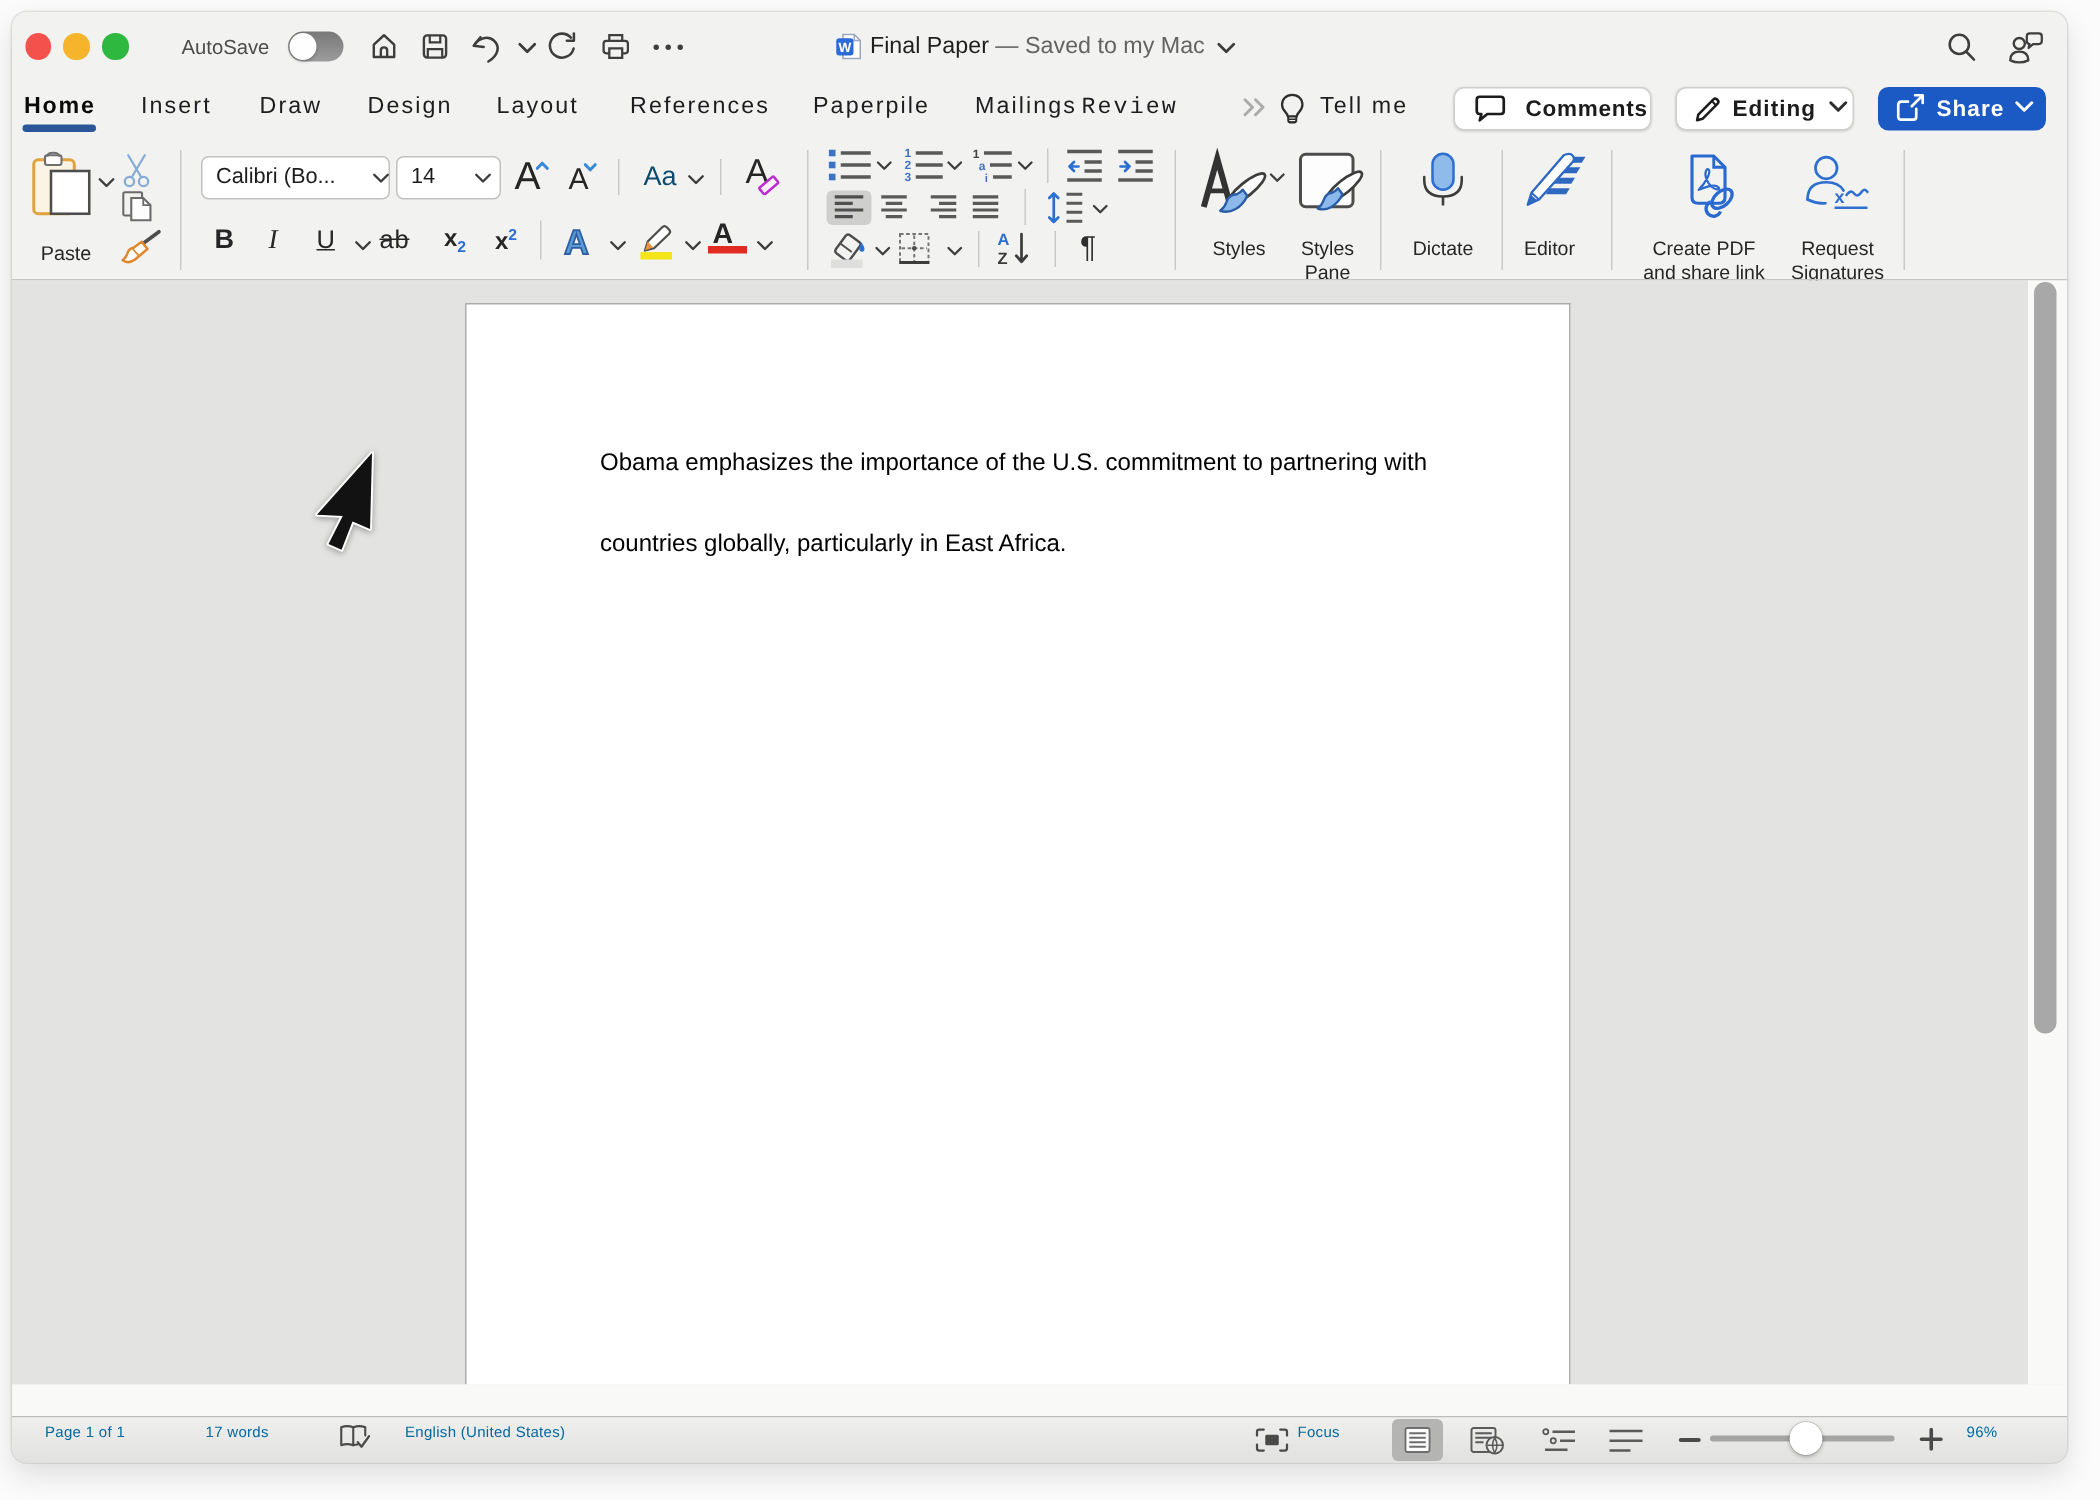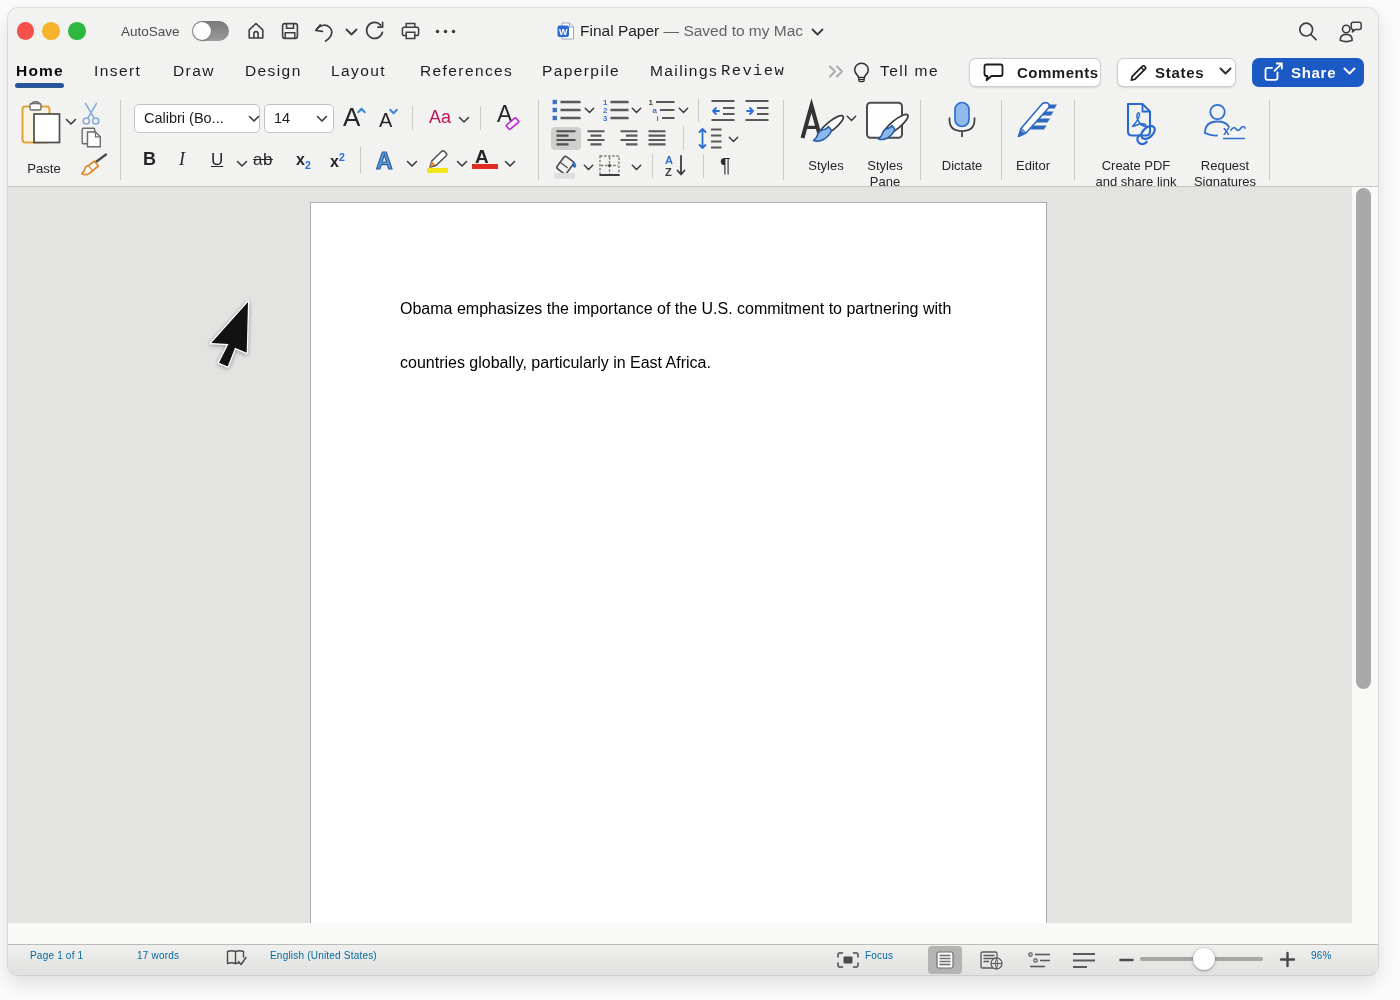--- a/index.html
+++ b/index.html
@@ -108,21 +108,21 @@
   <div class="abs" style="left:961px; top:50px; width:132px; height:29px; background:#fff; border:1px solid #cfcfce; border-radius:7px; box-shadow:0 0.5px 1.5px rgba(0,0,0,0.12);"></div>
   <svg style="left:975px; top:55px;" width="21" height="19" viewBox="0 0 21 19">
     <path d="M3.5 1.5 H17.5 Q19.5 1.5 19.5 3.5 V11 Q19.5 13 17.5 13 H8.5 L3.5 17.2 L4.6 13 H3.5 Q1.5 13 1.5 11 V3.5 Q1.5 1.5 3.5 1.5 Z" fill="none" stroke="#1c1c1c" stroke-width="1.8" stroke-linejoin="round"></path>
   </svg>
   <div class="abs" style="left:1009px; top:56px; font-size:15px; font-weight:bold; letter-spacing:0.5px; color:#1c1c1c;">Comments</div>
   <div class="abs" style="left:1109px; top:50px; width:119px; height:29px; background:#fff; border:1px solid #cfcfce; border-radius:7px; box-shadow:0 0.5px 1.5px rgba(0,0,0,0.12);"></div>
   <svg style="left:1122px; top:55px;" width="19" height="19" viewBox="0 0 19 19">
     <path d="M2.2 13.4 L12.3 3.3 Q13.5 2.1 14.9 3.5 Q16.3 4.9 15.1 6.1 L5 16.2 L1.4 17.1 Z" fill="none" stroke="#1c1c1c" stroke-width="1.7" stroke-linejoin="round"></path>
     <path d="M11.2 4.4 L14 7.2" stroke="#1c1c1c" stroke-width="1.4"></path>
   </svg>
-  <div class="abs" style="left:1147px; top:56px; font-size:15px; font-weight:bold; letter-spacing:0.7px; color:#1c1c1c;">States</div>
+  <div class="abs" style="left:1147px; top:56px; font-size:15px; font-weight:bold; letter-spacing:0.7px; color:#1c1c1c;">Editing</div>
   <svg style="left:1211px; top:59px;" width="13" height="9" viewBox="0 0 13 9">
         <path d="M1.5 1.5 L6.5 6.5 L11.5 1.5" fill="none" stroke="#2c2c2c" stroke-width="2" stroke-linecap="round" stroke-linejoin="round"></path>
       </svg>
   <div class="abs" style="left:1244px; top:50px; width:112px; height:29px; background:#1b59c4; border-radius:7px;"></div>
   <svg style="left:1255px; top:54px;" width="22" height="21" viewBox="0 0 22 21">
     <path d="M14.5 10.5 V15.8 Q14.5 17.8 12.5 17.8 H4.5 Q2.5 17.8 2.5 15.8 V7.8 Q2.5 5.8 4.5 5.8 H9" fill="none" stroke="#fff" stroke-width="1.8" stroke-linecap="round"></path>
     <path d="M11.5 8.8 L18.5 1.8 M13.7 1.5 H18.8 V6.6" fill="none" stroke="#fff" stroke-width="1.8" stroke-linecap="round" stroke-linejoin="round"></path>
   </svg>
   <div class="abs" style="left:1283px; top:56px; font-size:15px; font-weight:bold; letter-spacing:0.7px; color:#fff;">Share</div>
   <svg style="left:1335px; top:59px;" width="13" height="9" viewBox="0 0 13 9">
@@ -168,21 +168,21 @@
       </svg>
   <div class="abs" style="left:335px; top:94px; font-size:26px; color:#262626;">A</div>
   <svg style="left:349px; top:99px;" width="9" height="7" viewBox="0 0 9 7">
         <path d="M1.2 5.2 L4.5 1.8 L7.8 5.2" fill="none" stroke="#3787d8" stroke-width="2" stroke-linecap="round" stroke-linejoin="round"></path>
       </svg>
   <div class="abs" style="left:371px; top:101px; font-size:20px; color:#262626;">A</div>
   <svg style="left:381px; top:100px;" width="9" height="7" viewBox="0 0 9 7">
         <path d="M1.2 1.8 L4.5 5.2 L7.8 1.8" fill="none" stroke="#3787d8" stroke-width="2" stroke-linecap="round" stroke-linejoin="round"></path>
       </svg>
   <div class="vsep" style="left:404px; top:98px; height:24px;"></div>
-  <div class="abs" style="left:421px; top:99px; font-size:18px; color:#be185d;">Aa</div>
+  <div class="abs" style="left:421px; top:99px; font-size:18px; color:#0c4a6e;">Aa</div>
   <svg style="left:450px; top:108px;" width="12" height="8" viewBox="0 0 12 8">
         <path d="M1.5 1.5 L6 6 L10.5 1.5" fill="none" stroke="#3c3c3c" stroke-width="1.6" stroke-linecap="round" stroke-linejoin="round"></path>
       </svg>
   <div class="vsep" style="left:472px; top:98px; height:24px;"></div>
   <div class="abs" style="left:489px; top:93px; font-size:23px; color:#262626;">A</div>
   <svg style="left:496px; top:108px;" width="17" height="15" viewBox="0 0 17 15">
     <rect x="2.2" y="4.8" width="12.5" height="5.6" rx="1" transform="rotate(-40 8.5 7.5)" fill="#fbf0fc" stroke="#bb2dd3" stroke-width="1.7"></rect>
   </svg>
 
   <div class="abs" style="left:135px; top:141px; font-size:18px; font-weight:bold; color:#262626;">B</div>

